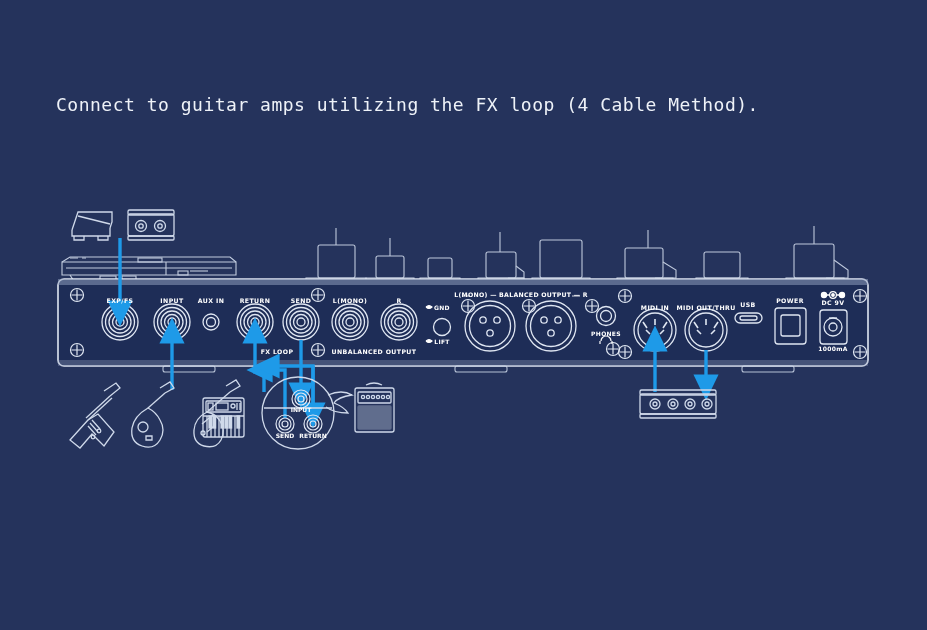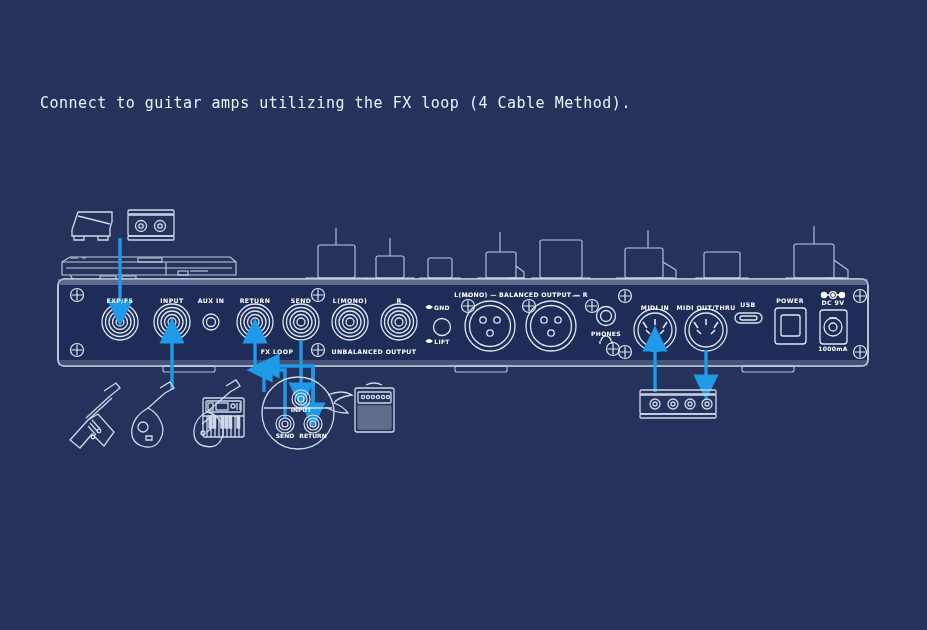--- a/index.html
+++ b/index.html
@@ -7,23 +7,23 @@
   body{
     width:927px;height:630px;
     background:#25335c;
     font-family:"DejaVu Sans Mono",monospace;
     overflow:hidden;
     position:relative;
   }
   #stage{position:absolute;left:0;top:0;width:927px;height:630px;}
   #stage svg{display:block;}
   .hdr{
-    position:absolute;left:40px;top:94px;
+    position:absolute;left:56px;top:94px;
     font-family:"DejaVu Sans Mono",monospace;
-    font-size:15px;letter-spacing:0.5px;
+    font-size:18px;letter-spacing:0.5px;
     color:#eef2f8;white-space:nowrap;
   }
 </style>
 </head>
 <body>
 
 <div class="hdr">Connect to guitar amps utilizing the FX loop (4 Cable Method).</div>
 
 <div id="stage">
 <svg width="927" height="630" viewBox="0 0 927 630" xmlns="http://www.w3.org/2000/svg">

